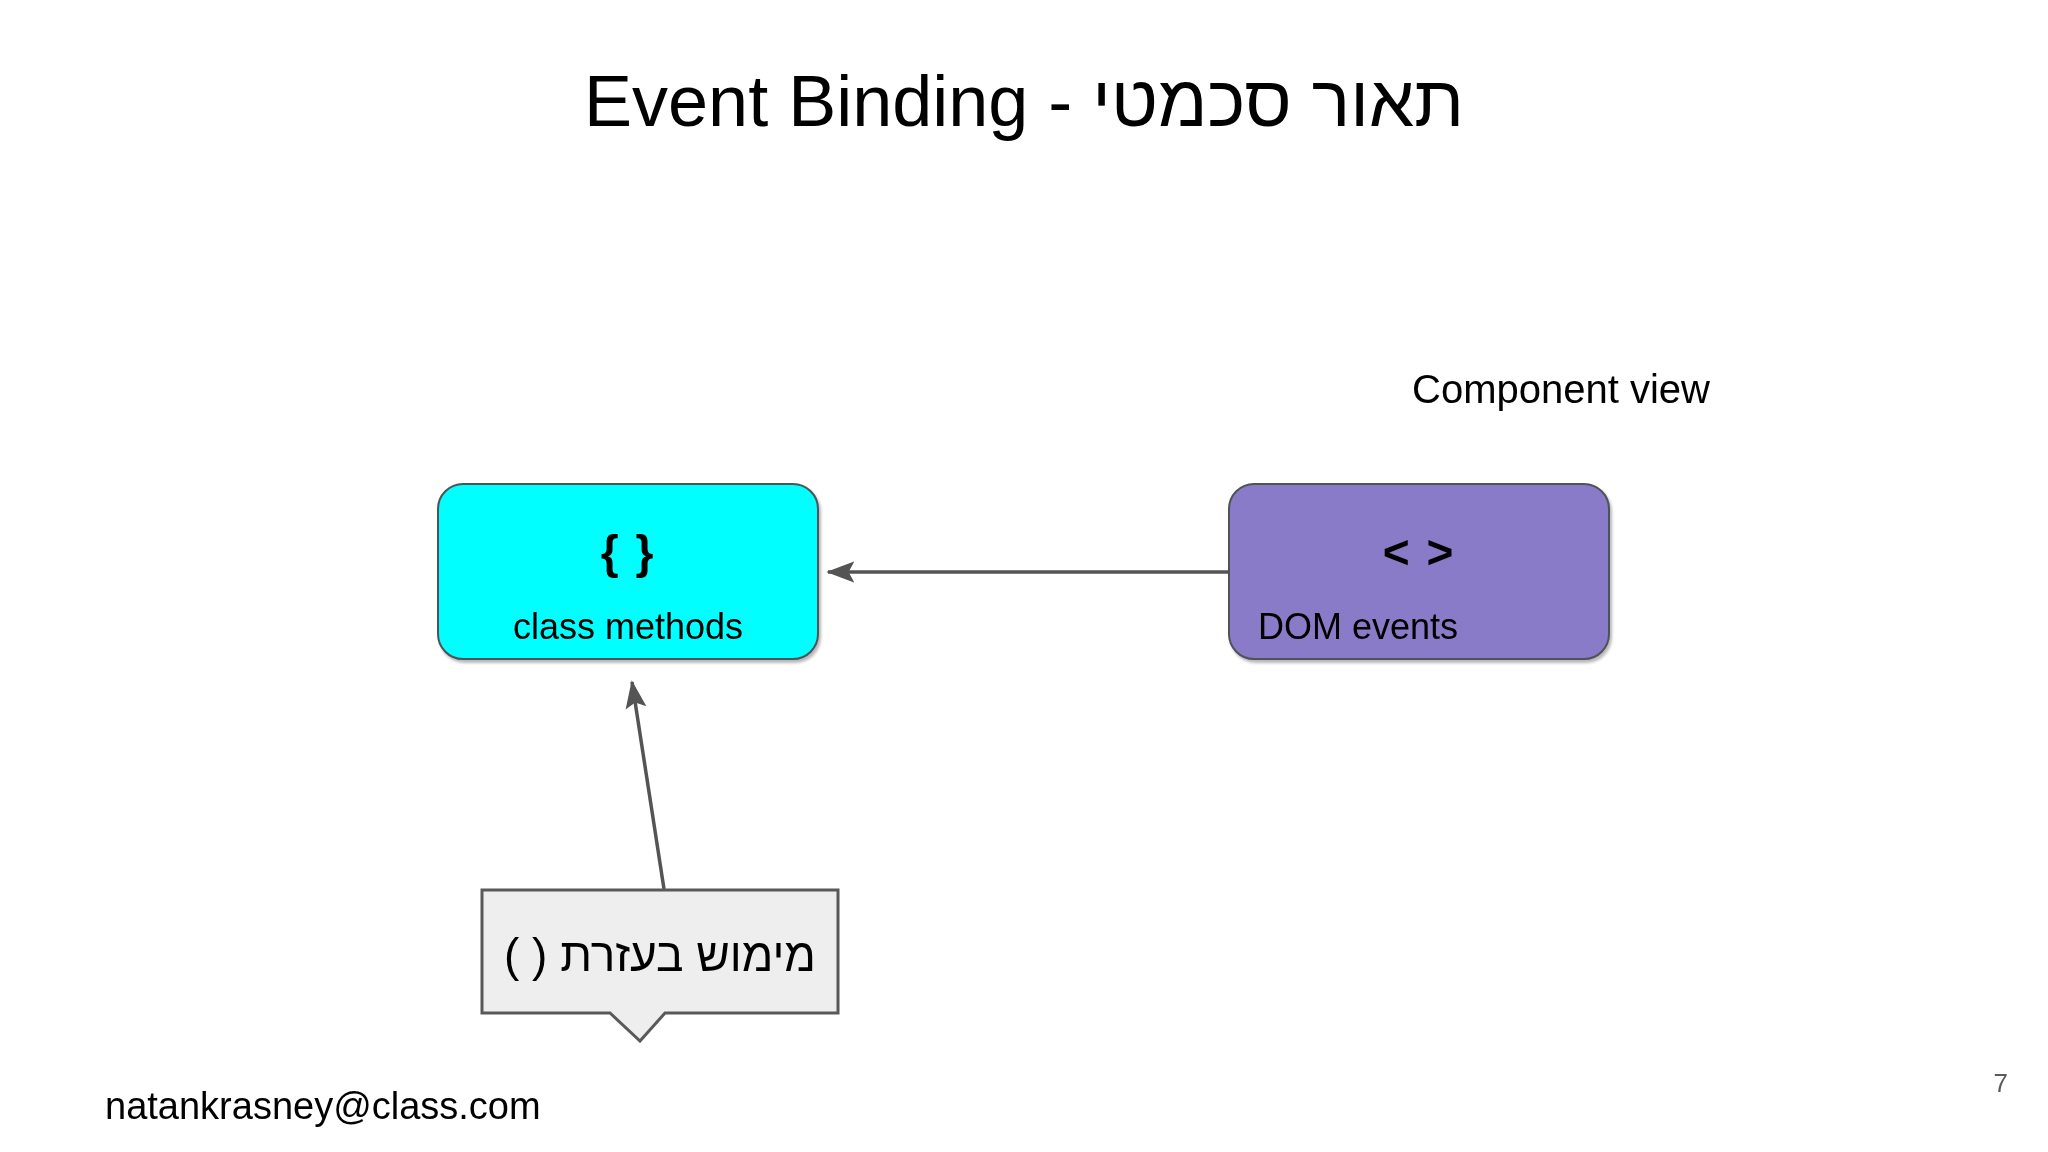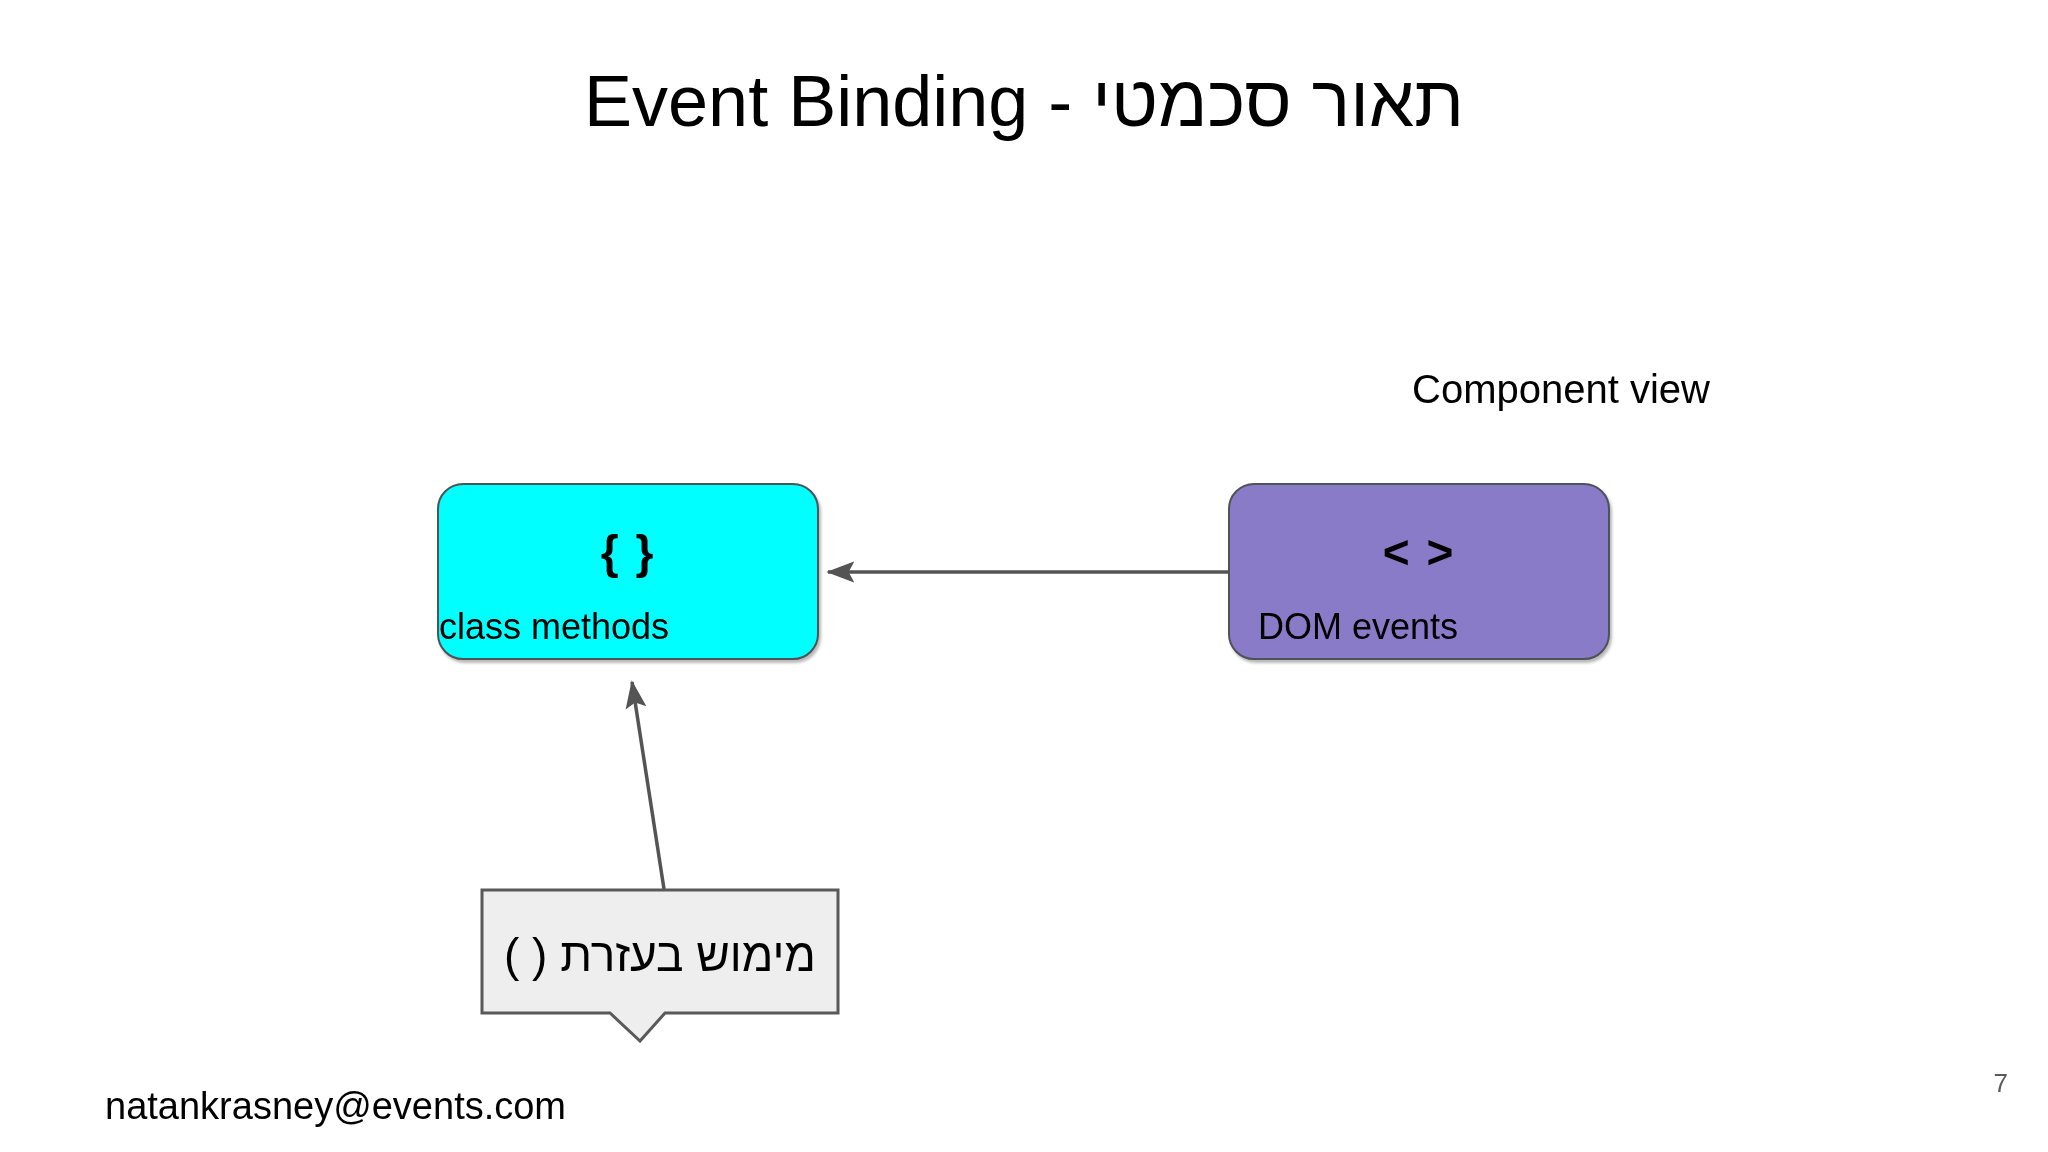--- a/index.html
+++ b/index.html
@@ -91,20 +91,21 @@
   .node-sublabel {
     position: absolute;
     bottom: 10px;
     font-size: 36px;
     color: #000000;
     white-space: nowrap;
   }
   #label-class-methods {
     left: 0;
     width: 100%;
+    text-align: center;
   }
   #label-dom-events {
     left: 28px;
     text-align: left;
   }
 
   
   #connectors {
     position: absolute;
     left: 0;
@@ -181,16 +182,16 @@
     <line x1="1228" y1="572" x2="828" y2="572" stroke="#545454" stroke-width="3.5" marker-end="url(#arrowhead)"></line>
 
     <line x1="664" y1="889" x2="632" y2="682" stroke="#545454" stroke-width="3.5" marker-end="url(#arrowhead)"></line>
   </svg>
 
   <svg id="callout-shape" viewBox="0 0 360 155">
     <path d="M2,2 L358,2 L358,125 L185,125 L160,153 L130,125 L2,125 Z" fill="#eeeeee" stroke="#595959" stroke-width="3"></path>
   </svg>
   <div id="callout-text">מימוש בעזרת ( )</div>
 
-  <div id="footer-email">natankrasney@events.com</div>
+  <div id="footer-email">natankrasney@class.com</div>
   <div id="page-number">7</div>
 
 </div>
 
 </body></html>

